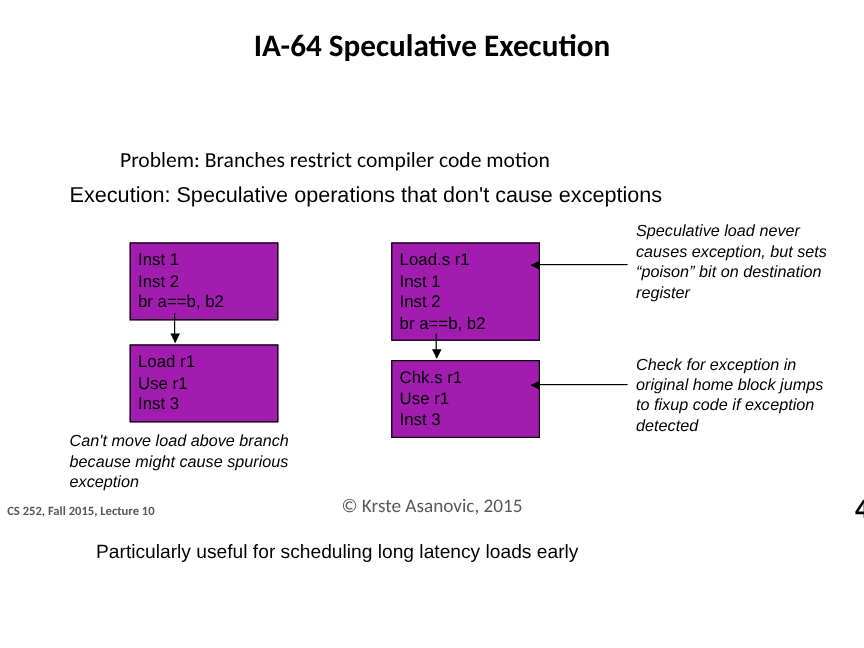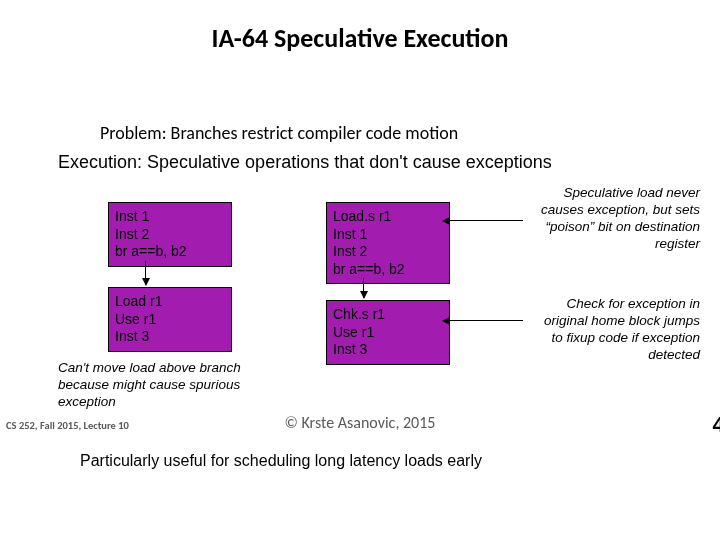--- a/index.html
+++ b/index.html
@@ -56,21 +56,21 @@
     position: absolute;
     font-size: 13.5px;
     font-style: italic;
     text-align: left;
     line-height: 1.25;
   }
   .caption-right {
     position: absolute;
     font-size: 13.5px;
     font-style: italic;
-    text-align: right;
+    text-align: left;
     line-height: 1.25;
   }
   .conclusion {
     position: absolute;
     top: 452px;
     left: 80px;
     width: 590px;
     font-family: Verdana, Arial, sans-serif;
     font-size: 16px;
   }

